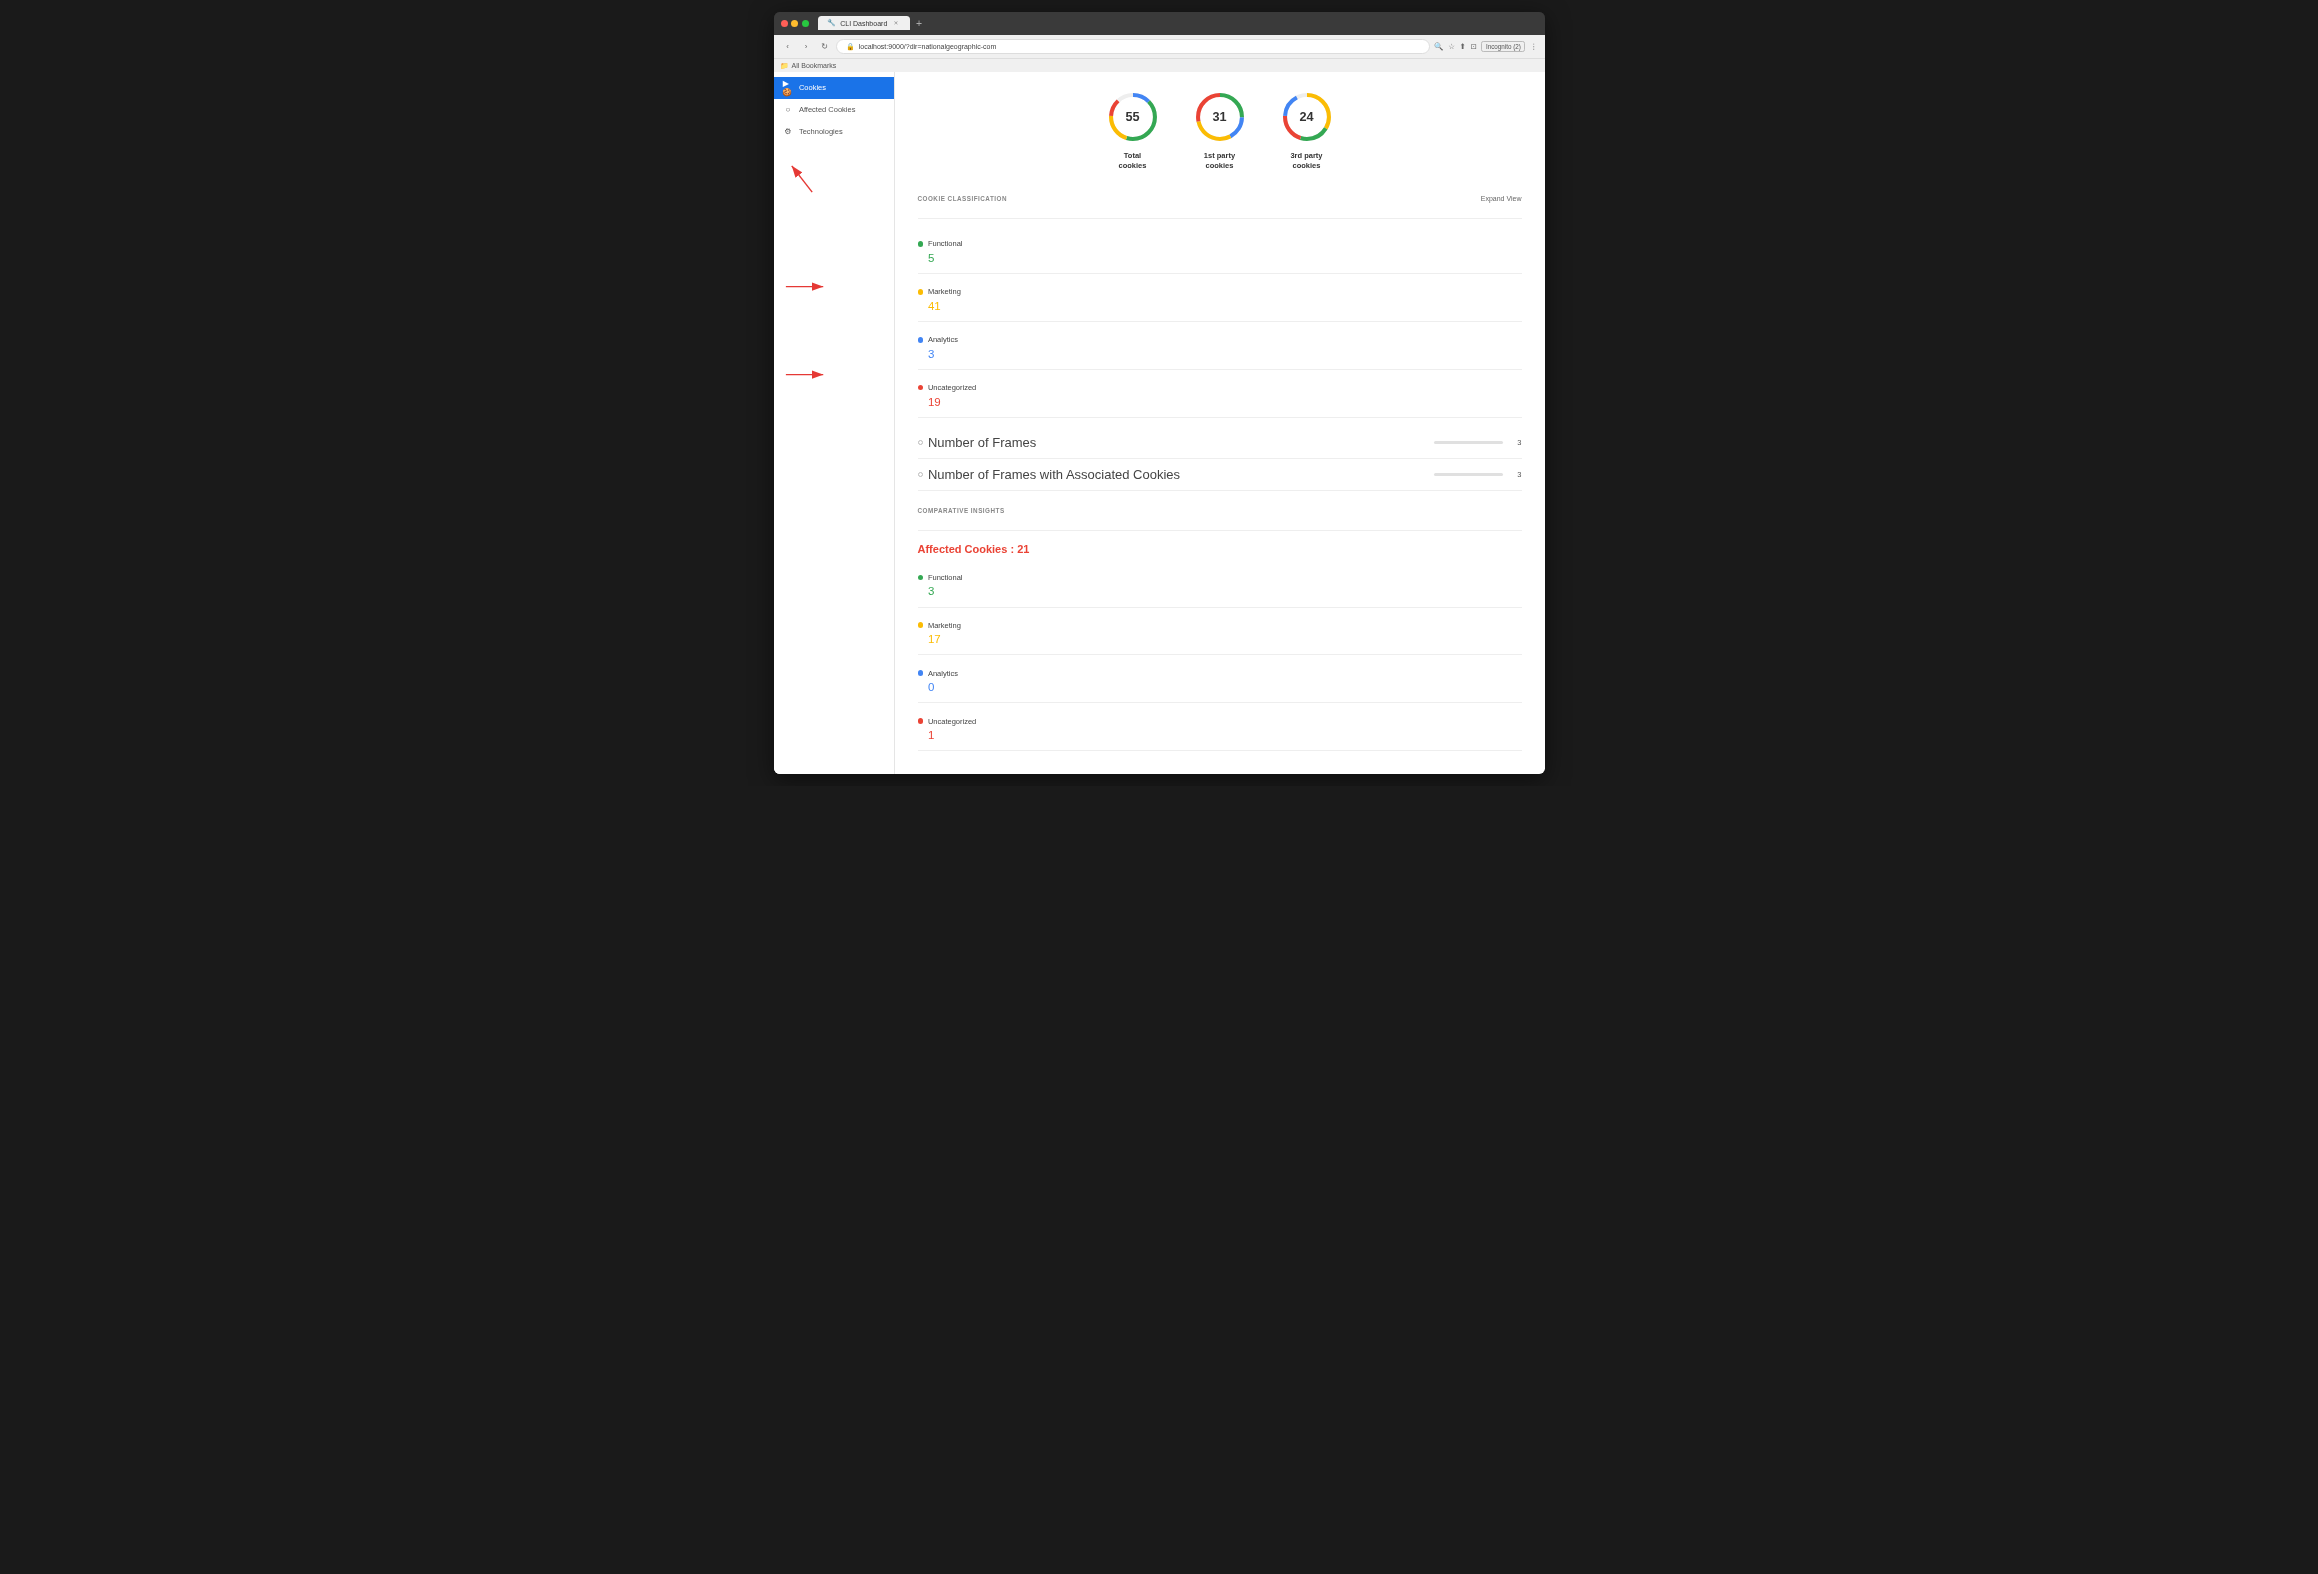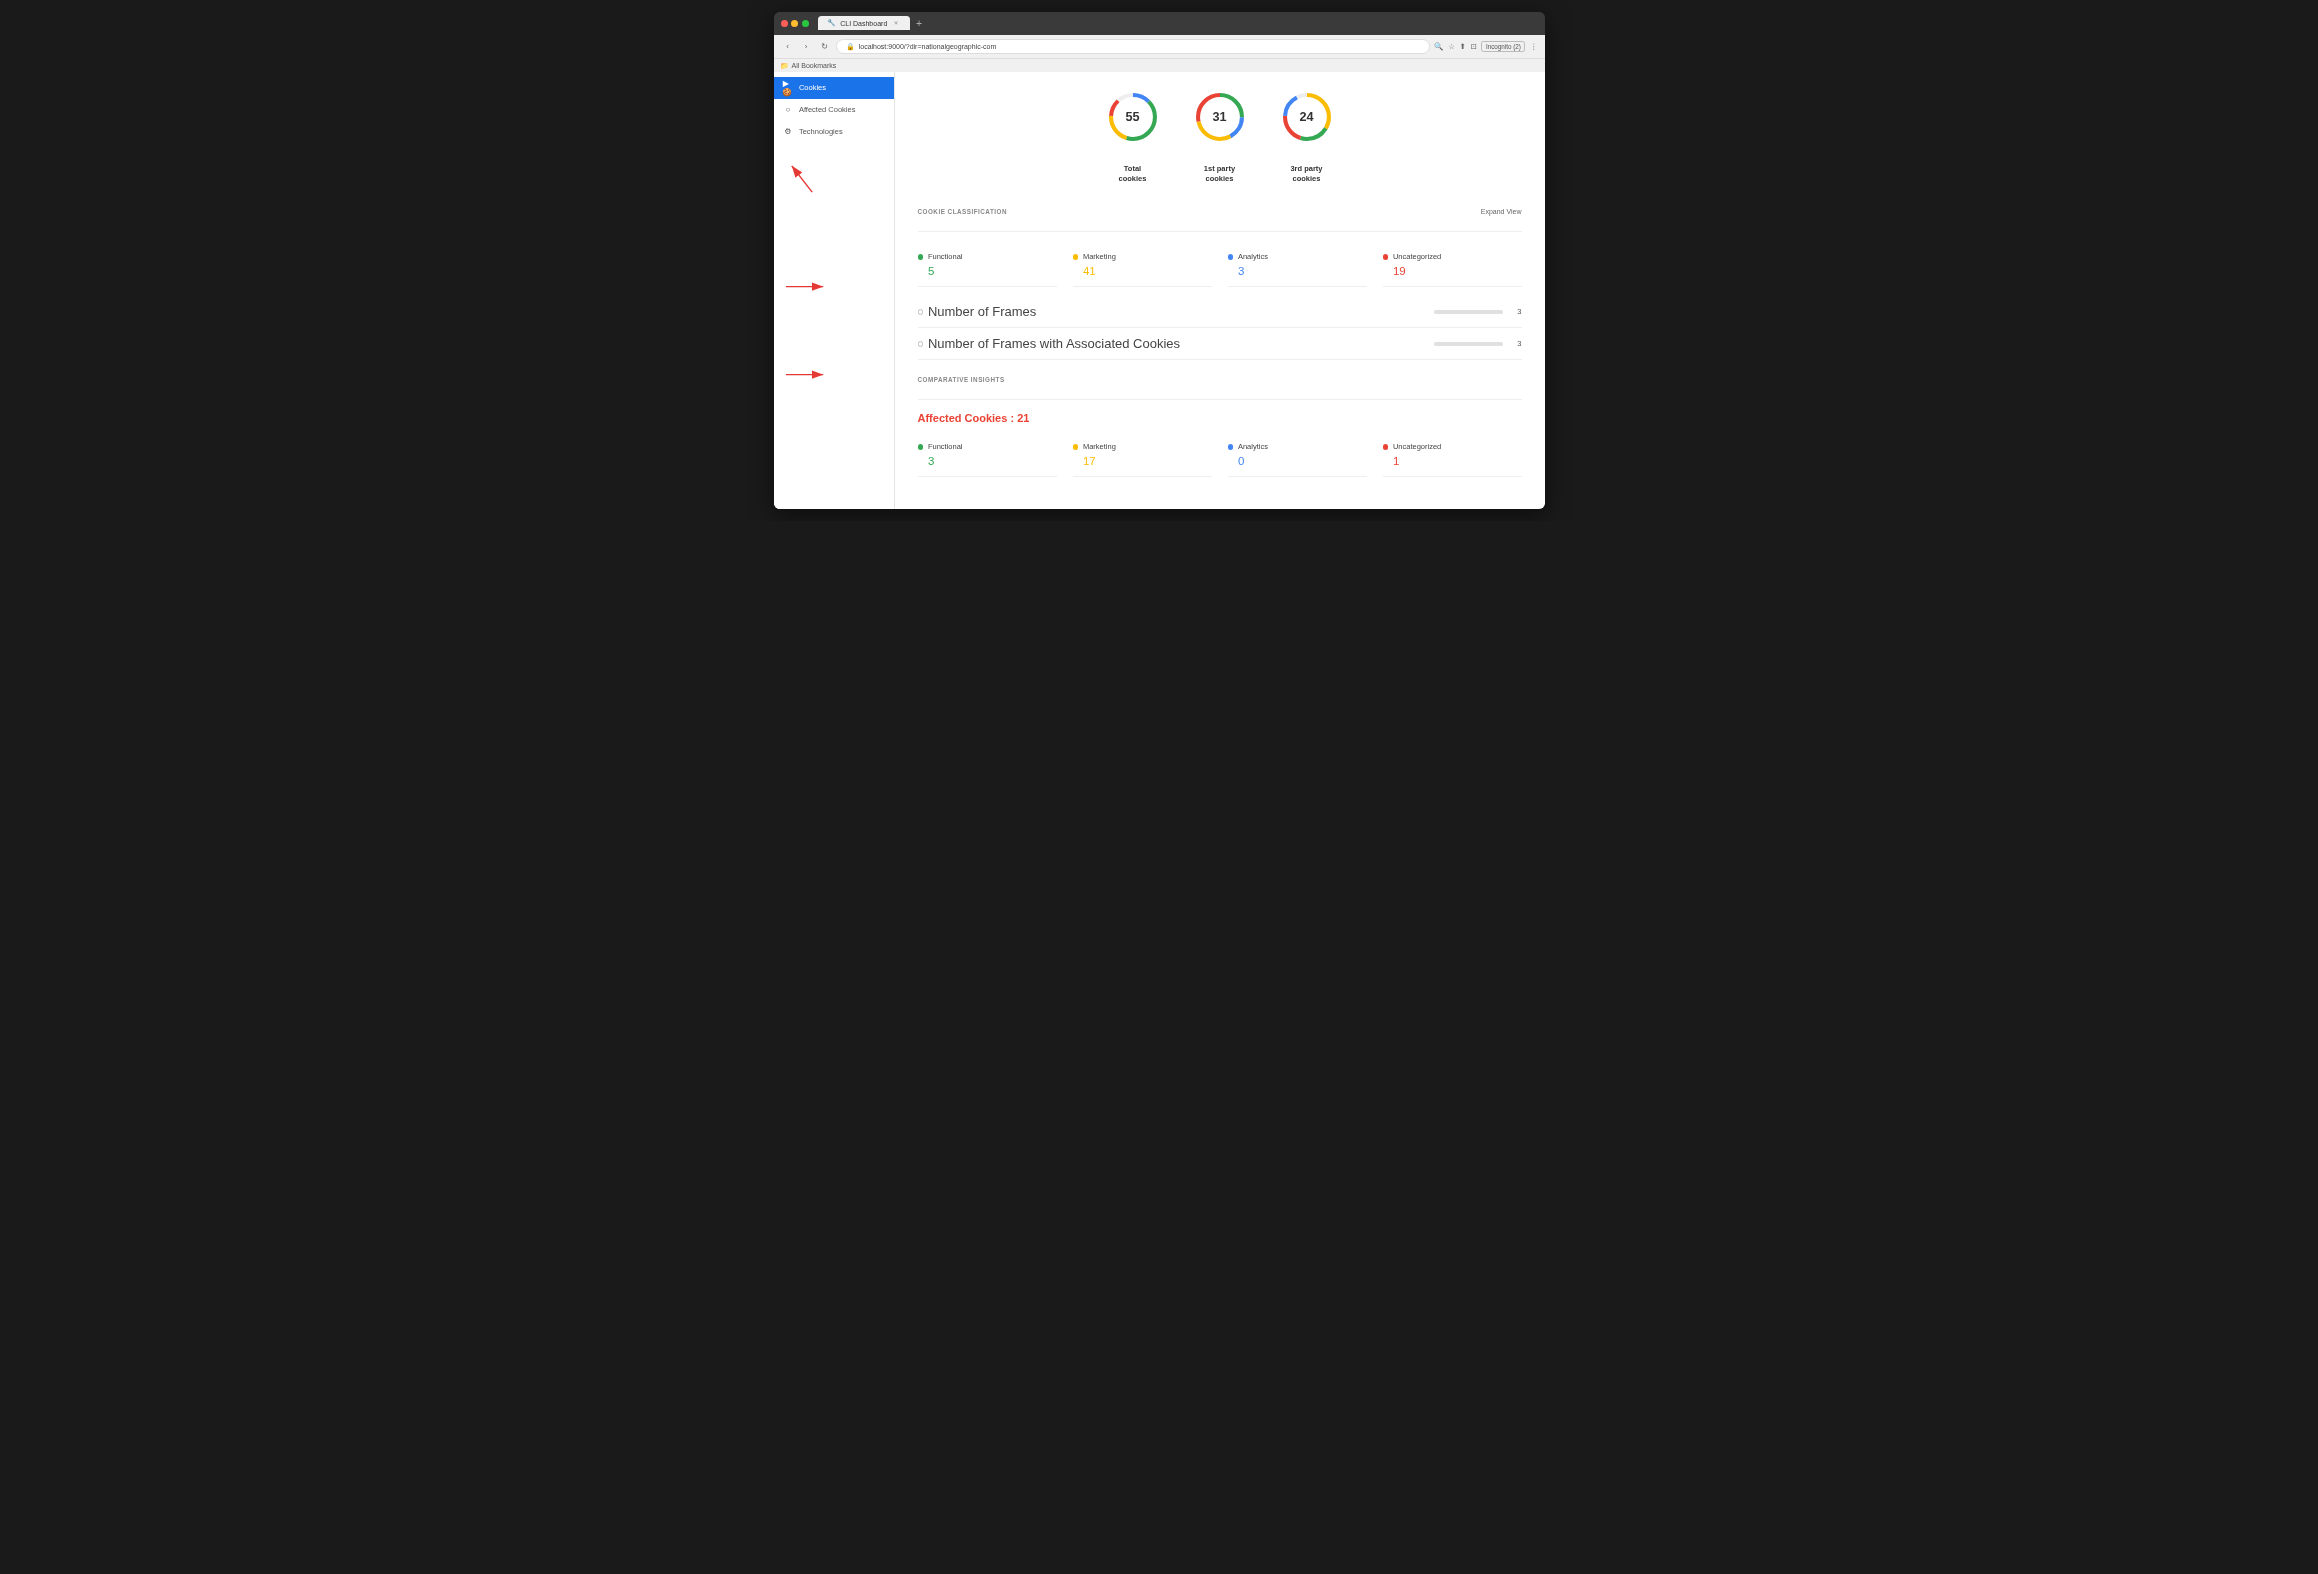--- a/index.html
+++ b/index.html
@@ -196,21 +196,21 @@
       justify-content: center;
       gap: 35px;
       margin-bottom: 23px;
       padding-top: 4.6px;
     }
 
     .stat-item {
       display: flex;
       flex-direction: column;
       align-items: center;
-      gap: 21px;
+      gap: 8px;
     }
 
     .donut-container {
       position: relative;
       width: 52px;
       height: 52px;
     }
 
     .donut-container svg {
       transform: rotate(-90deg);
@@ -259,22 +259,22 @@
 
     .section-divider {
       border: none;
       border-top: 0.6px solid #eee;
       margin-bottom: 11.5px;
     }
 
     
     .classification-grid {
       display: grid;
-      grid-template-columns: 1fr 1fr 1fr 1fr;
-      gap: 16px;
+      grid-template-columns: 1fr;
+      gap: 4px;
       margin-bottom: 9.2px;
     }
 
     .classification-item {
       padding: 9.2px 0;
       border-bottom: 0.6px solid #eee;
     }
 
     .classification-item:nth-child(odd) {
       padding-right: 23px;

